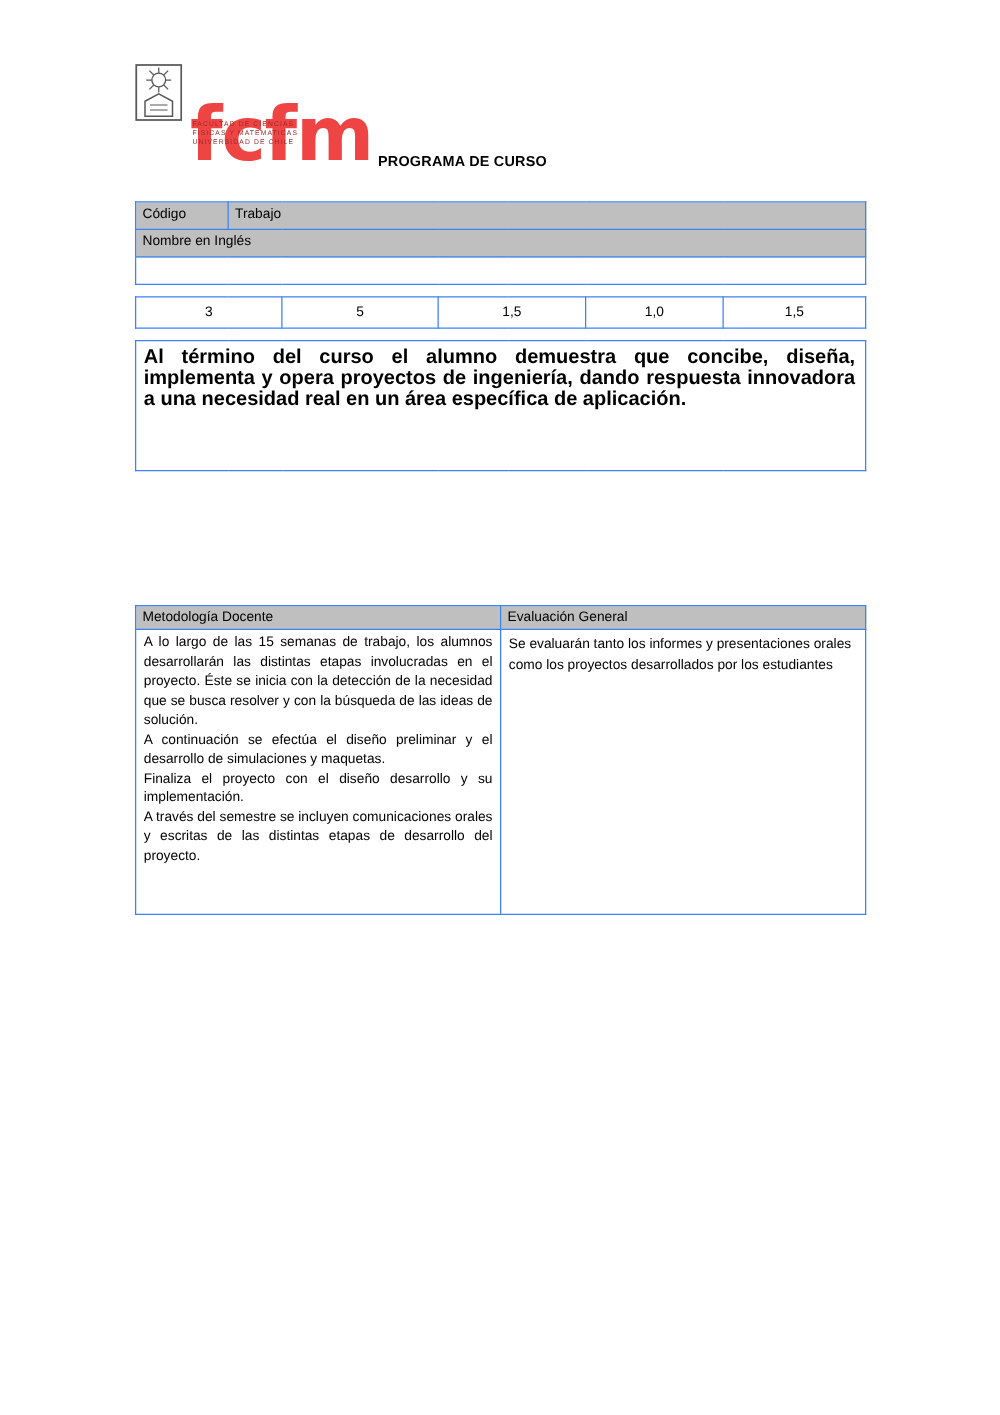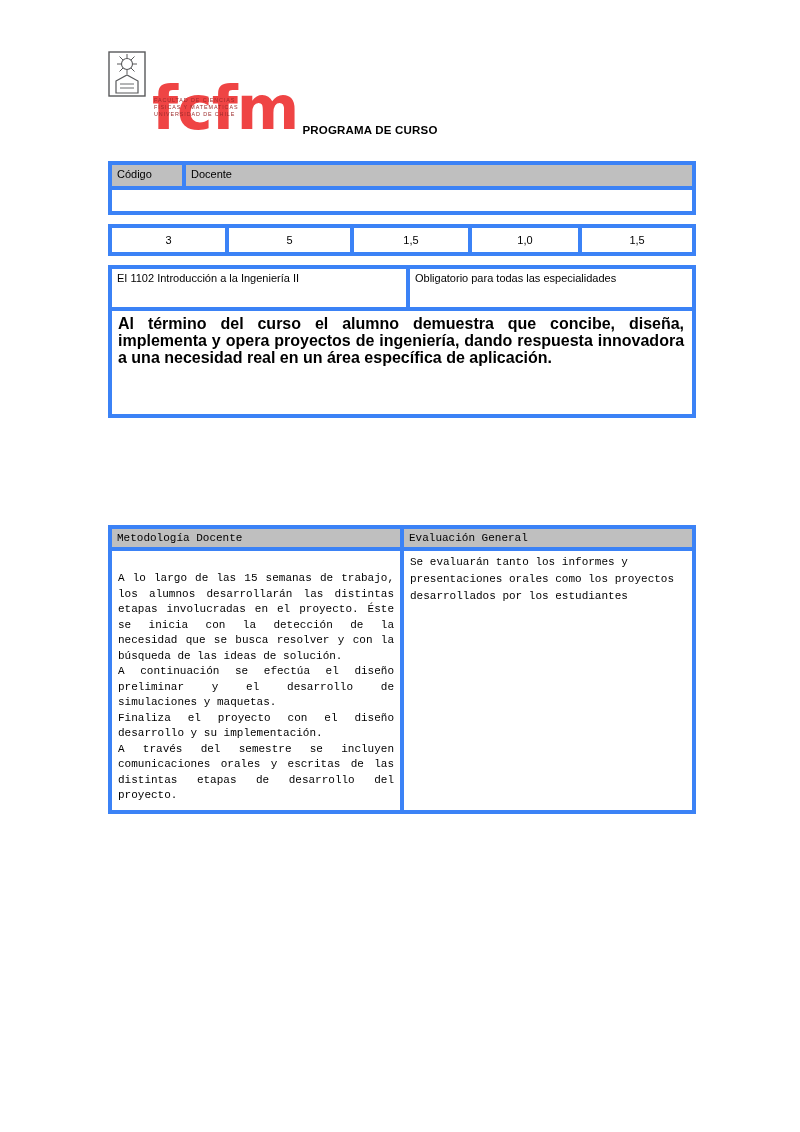--- a/index.html
+++ b/index.html
@@ -71,21 +71,21 @@
     font-weight: bold;
     letter-spacing: 0.2px;
   }
 
   
   table {
     border-collapse: collapse;
     table-layout: fixed;
   }
   td {
-    border: 4px solid #3b82f6;
+    border: 1px solid #3b82f6;
     font-size: 11px;
     padding: 2px 5px;
     vertical-align: top;
     line-height: 14px;
   }
   .grey {
     background: #bfbfbf;
   }
   .c { text-align: center; }
   .b { font-weight: bold; }
@@ -105,34 +105,33 @@
     font-size: 16px;
     text-align: justify;
     font-weight: bold;
     line-height: 17px;
     padding: 4px 8px 4px 6px;
   }
 
   #bottom-table {
     position: absolute;
     left: 108px;
-    top: 525px;
+    top: 484px;
     width: 584px;
-    font-family: Liberation Mono, monospace;
   }
   #bottom-table td.hdr {
     background: #bfbfbf;
     font-size: 11px;
     padding: 2px 5px;
   }
   .metodologia {
     font-size: 11px;
     text-align: justify;
     line-height: 15.5px;
-    padding: 20px 6px 6px 6px;
+    padding: 3px 6px 6px 6px;
     height: 218px;
   }
   .evaluacion {
     font-size: 11px;
     line-height: 17px;
     padding: 3px 6px 6px 6px;
     height: 218px;
   }
   .metodologia p, .evaluacion p {
     margin: 0;
@@ -175,41 +174,40 @@
       <col style="width:43px">
       <col style="width:125px">
       <col style="width:56px">
       <col style="width:62px">
       <col style="width:110px">
       <col style="width:114px">
     </colgroup>
     <tbody>
       <tr>
         <td class="grey">Código</td>
-        <td class="grey" colspan="6">Docente</td>
+        <td class="grey" colspan="6">Trabajo</td>
+      </tr>
+      <tr>
+        <td class="grey" colspan="7">Nombre en Inglés</td>
       </tr>
       <tr>
         <td colspan="7" style="height:17px"></td>
       </tr>
       <tr>
         <td colspan="7" style="border:none; height:9px; padding:0"></td>
       </tr>
       <tr>
         <td class="c mid" colspan="2" style="height:20px">3</td>
         <td class="c mid">5</td>
         <td class="c mid" colspan="2">1,5</td>
         <td class="c mid">1,0</td>
         <td class="c mid">1,5</td>
       </tr>
       <tr>
         <td colspan="7" style="border:none; height:9px; padding:0"></td>
-      </tr>
-      <tr>
-        <td colspan="4" style="height:34px">EI 1102 Introducción a la Ingeniería II</td>
-        <td colspan="3">Obligatorio para todas las especialidades</td>
       </tr>
       <tr>
         <td class="learning-text" colspan="7" style="height:95px">Al término del curso el alumno demuestra que  concibe, diseña, implementa y opera proyectos de ingeniería, dando respuesta innovadora a una necesidad real en un área específica de aplicación.</td>
       </tr>
     </tbody>
   </table>
 
   <table id="bottom-table">
     <colgroup>
       <col style="width:292px">

